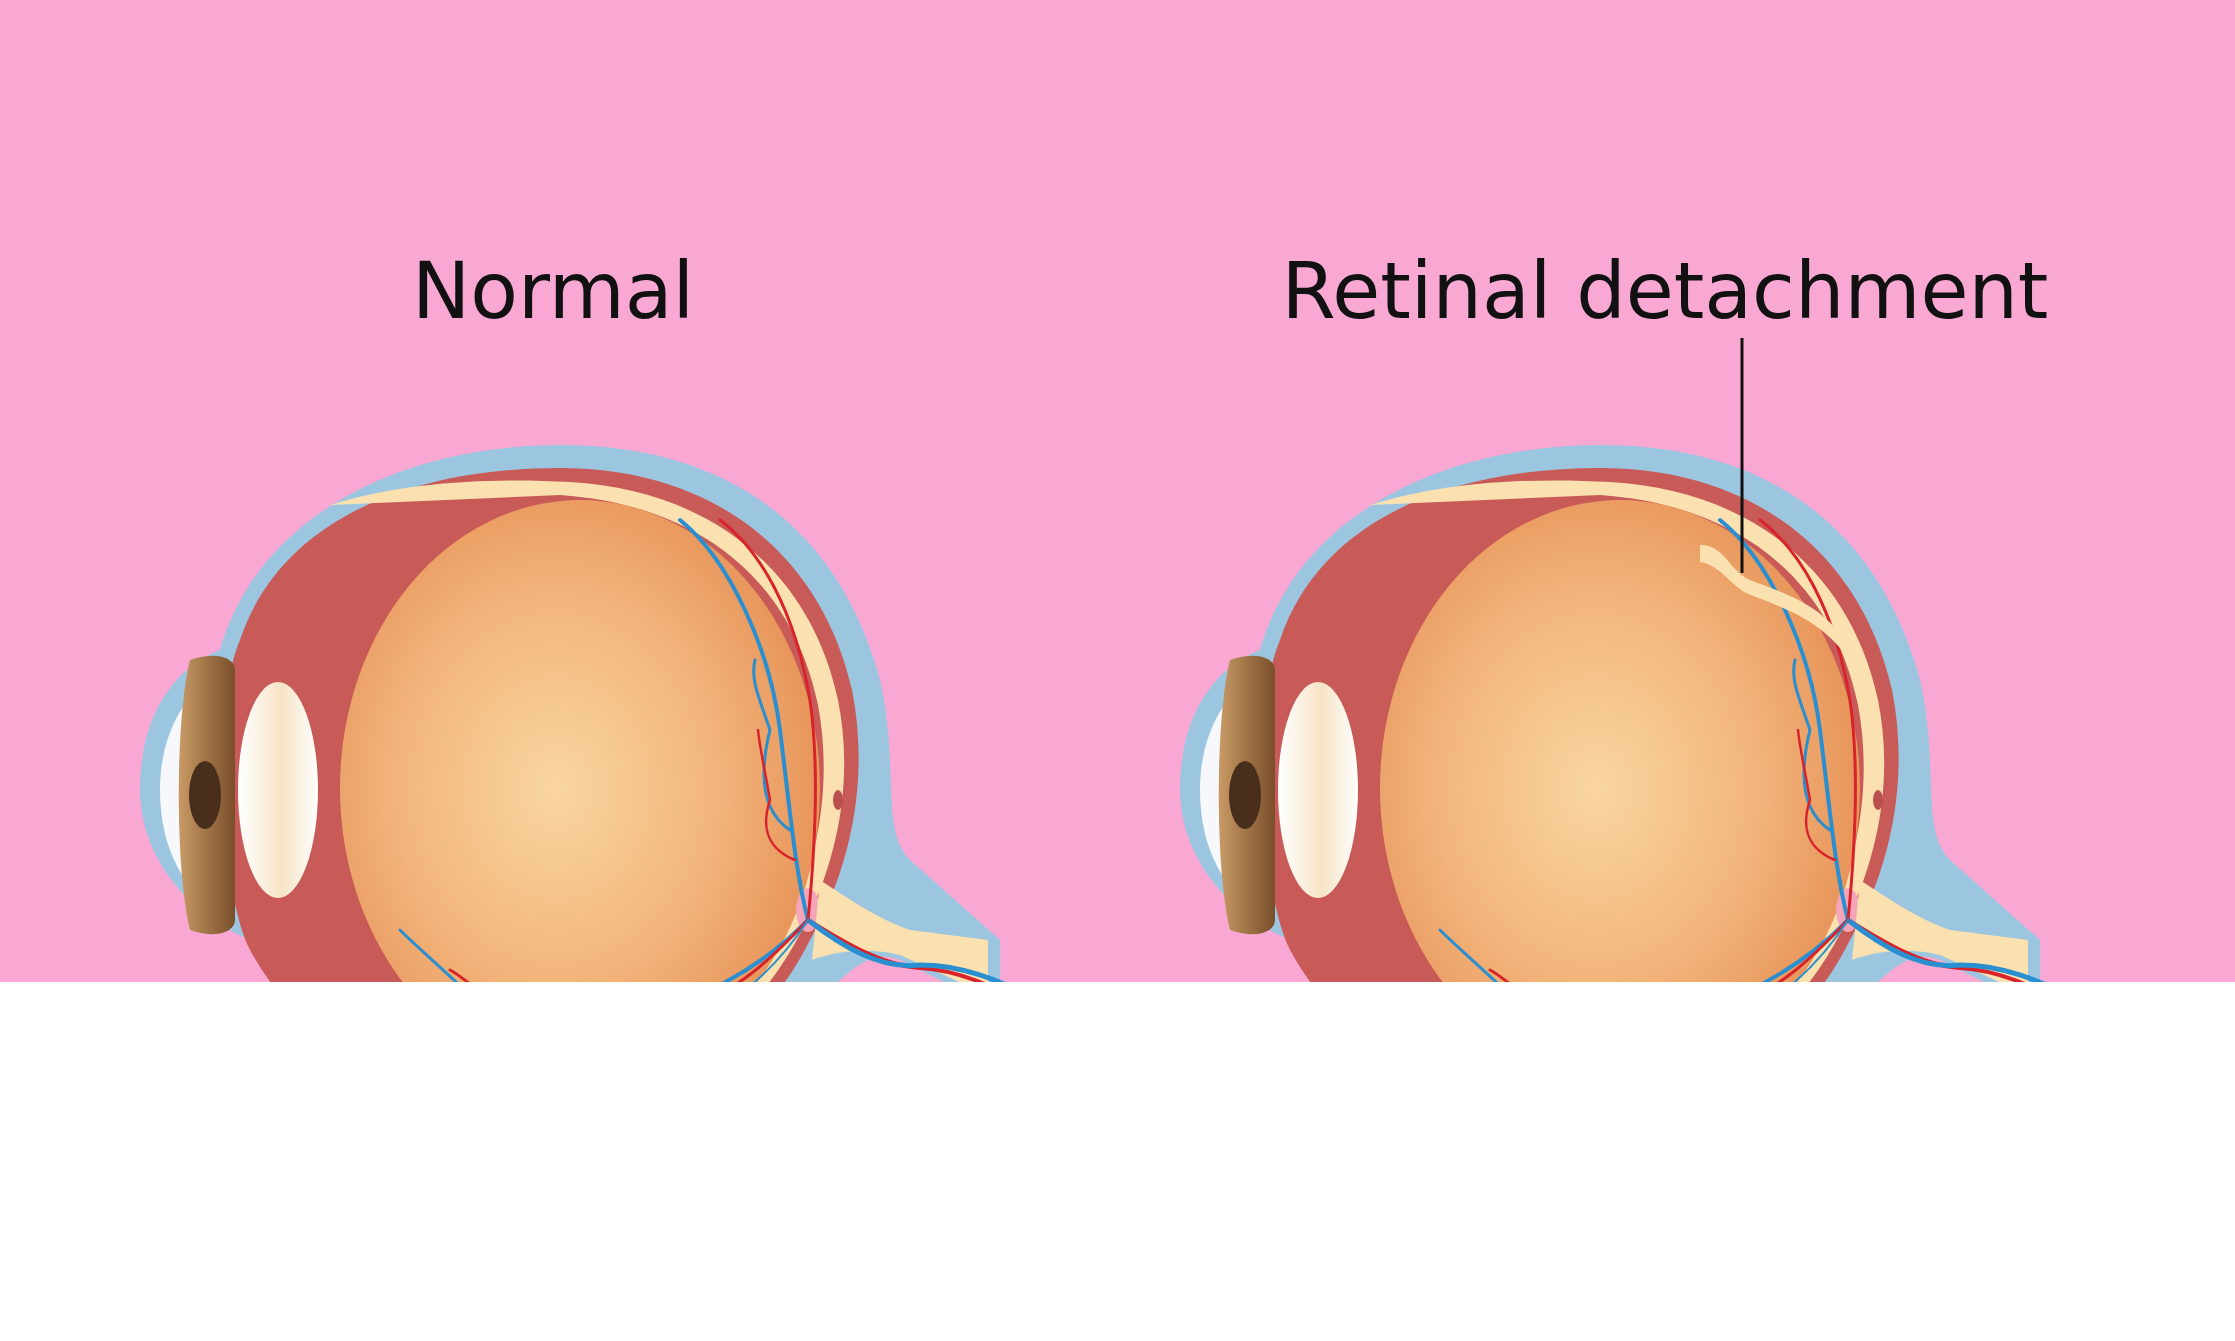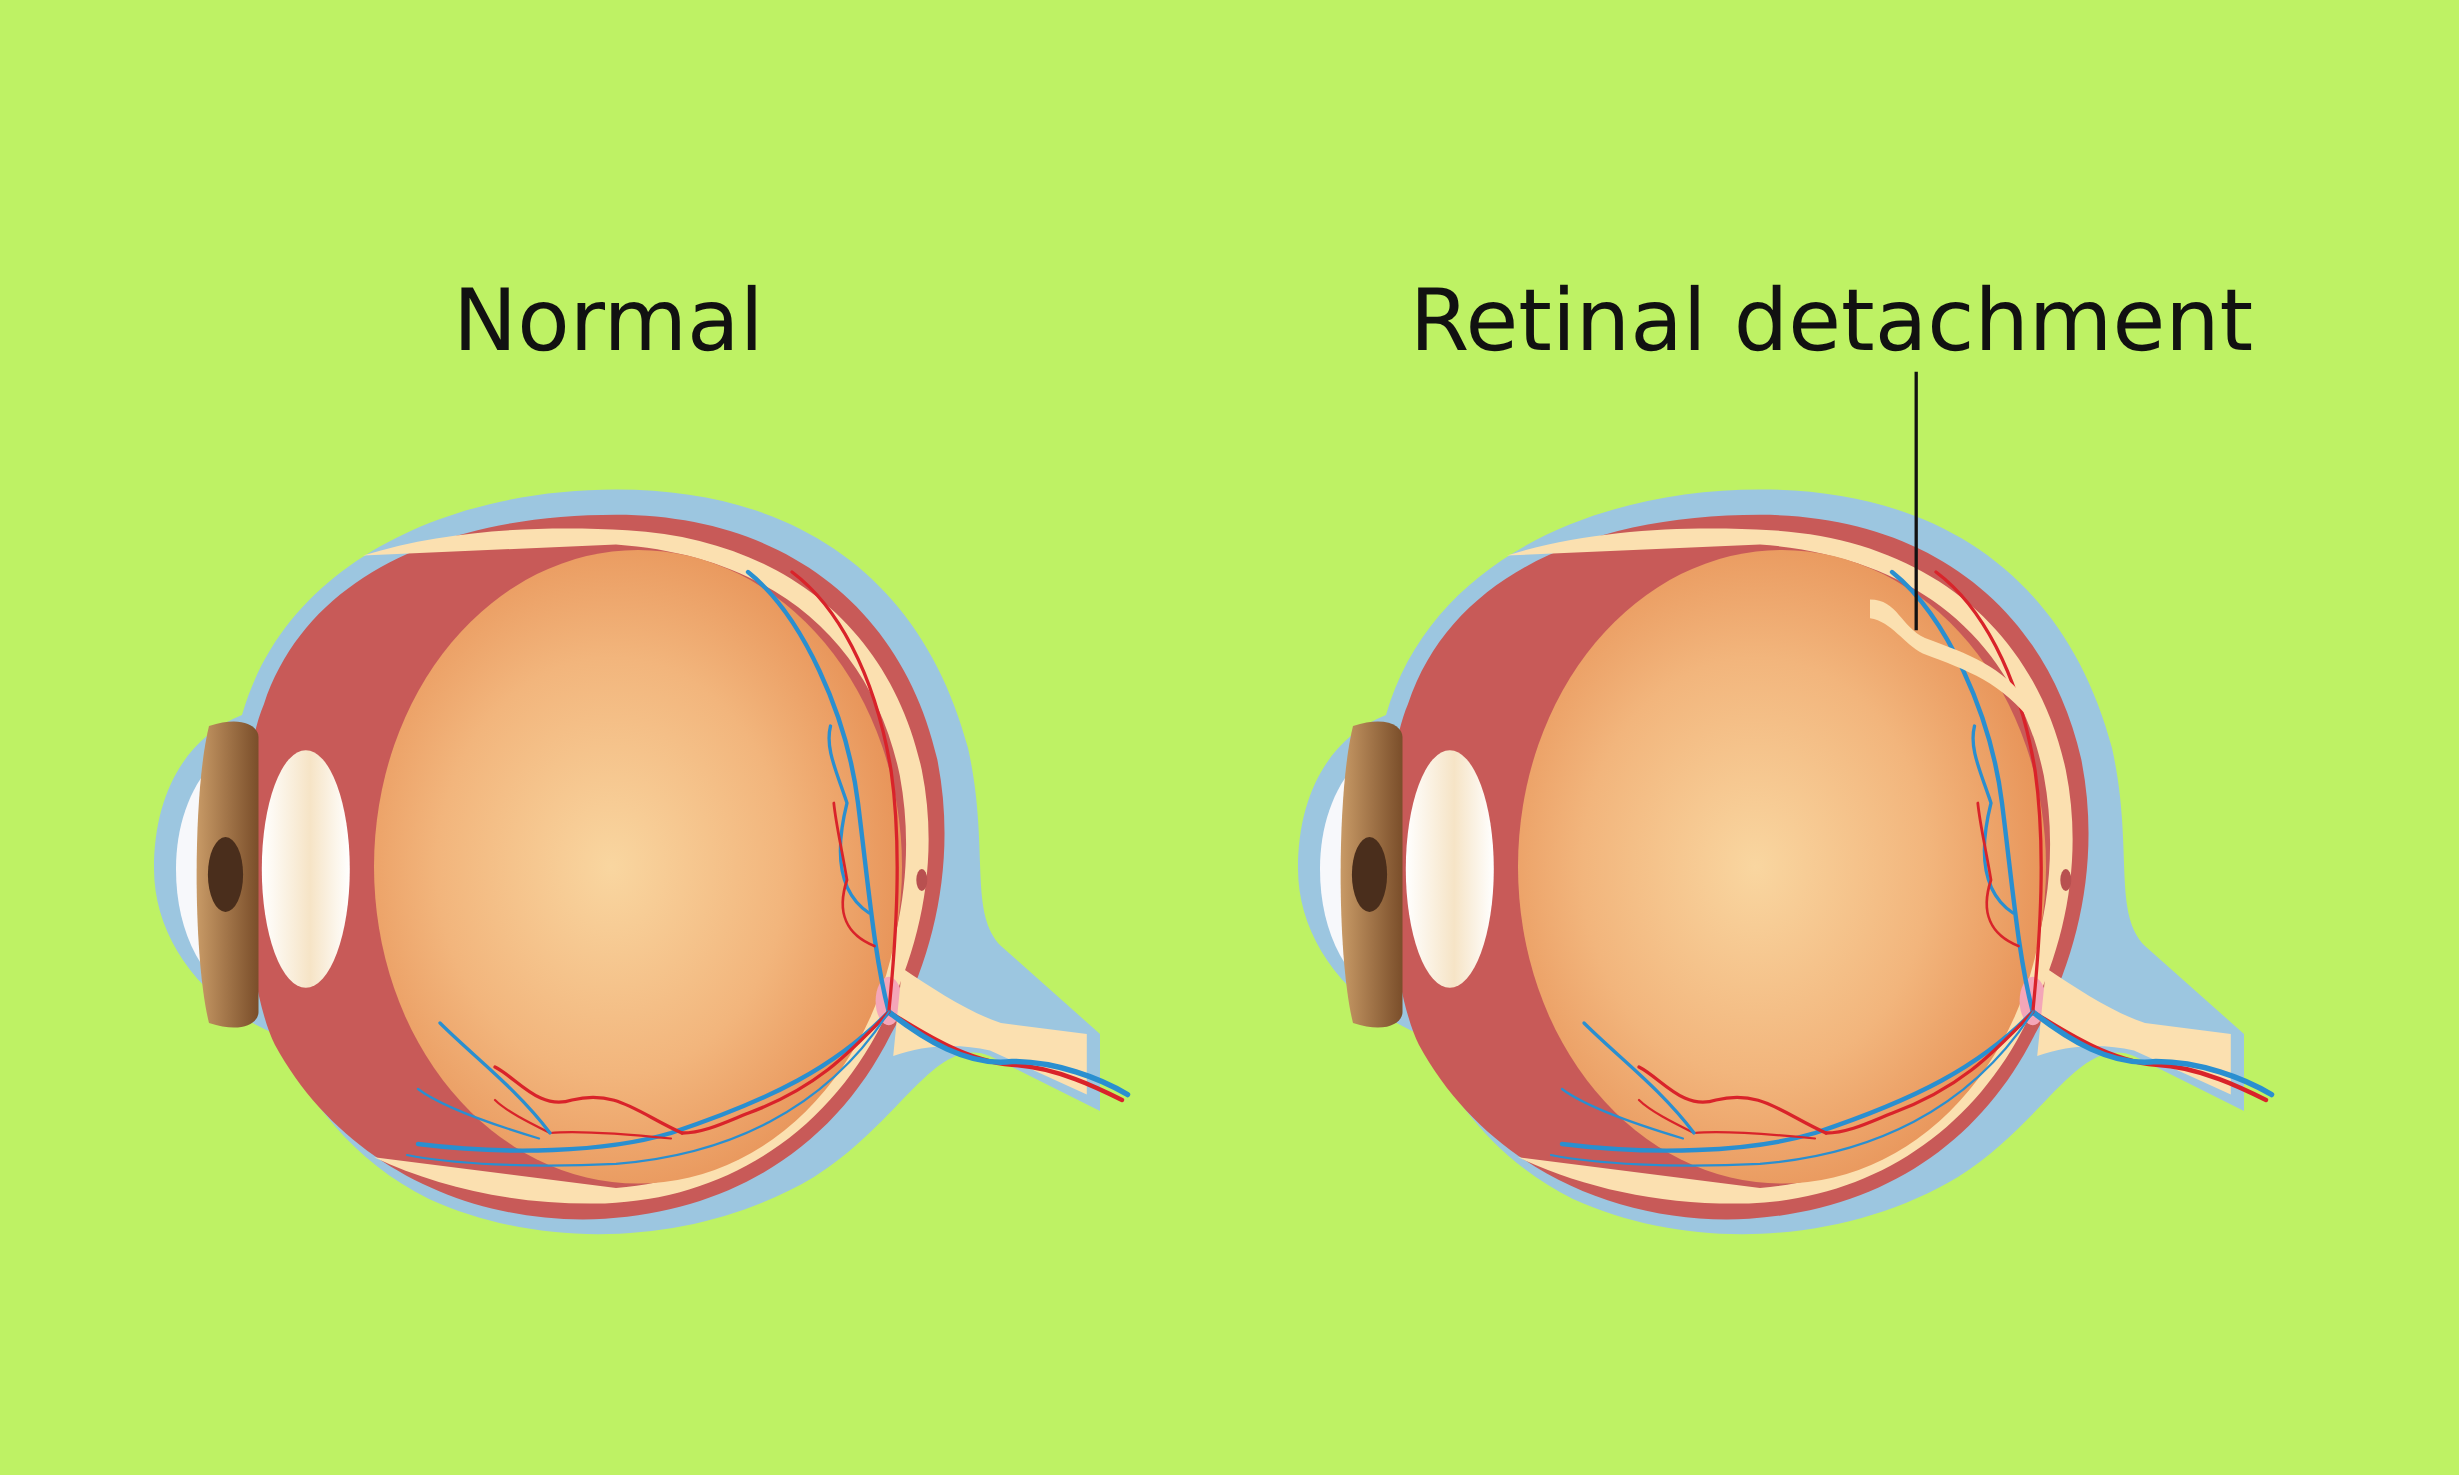--- a/index.html
+++ b/index.html
@@ -1,16 +1,16 @@
 <!DOCTYPE html>
 <html><head>
 <meta charset="utf-8">
 <style>
   html,body{margin:0;padding:0;background:#ffffff;}
-  #stage{position:relative;width:2235px;height:1341px;overflow:hidden;background:#bef264;}
+  #stage{position:relative;width:2235px;height:982px;overflow:hidden;background:#f9a8d4;}
   svg{position:absolute;left:0;top:0;}
   .label{font-family:"DejaVu Sans","Liberation Sans",sans-serif;font-size:78px;fill:#111;font-weight:normal;}
 </style>
 </head>
 <body>
 
 <div id="stage">
 <svg width="2235" height="1341" viewBox="0 0 2235 1341" xmlns="http://www.w3.org/2000/svg">
   <defs>
     <radialGradient id="vit" cx="0.45" cy="0.5" r="0.55">

